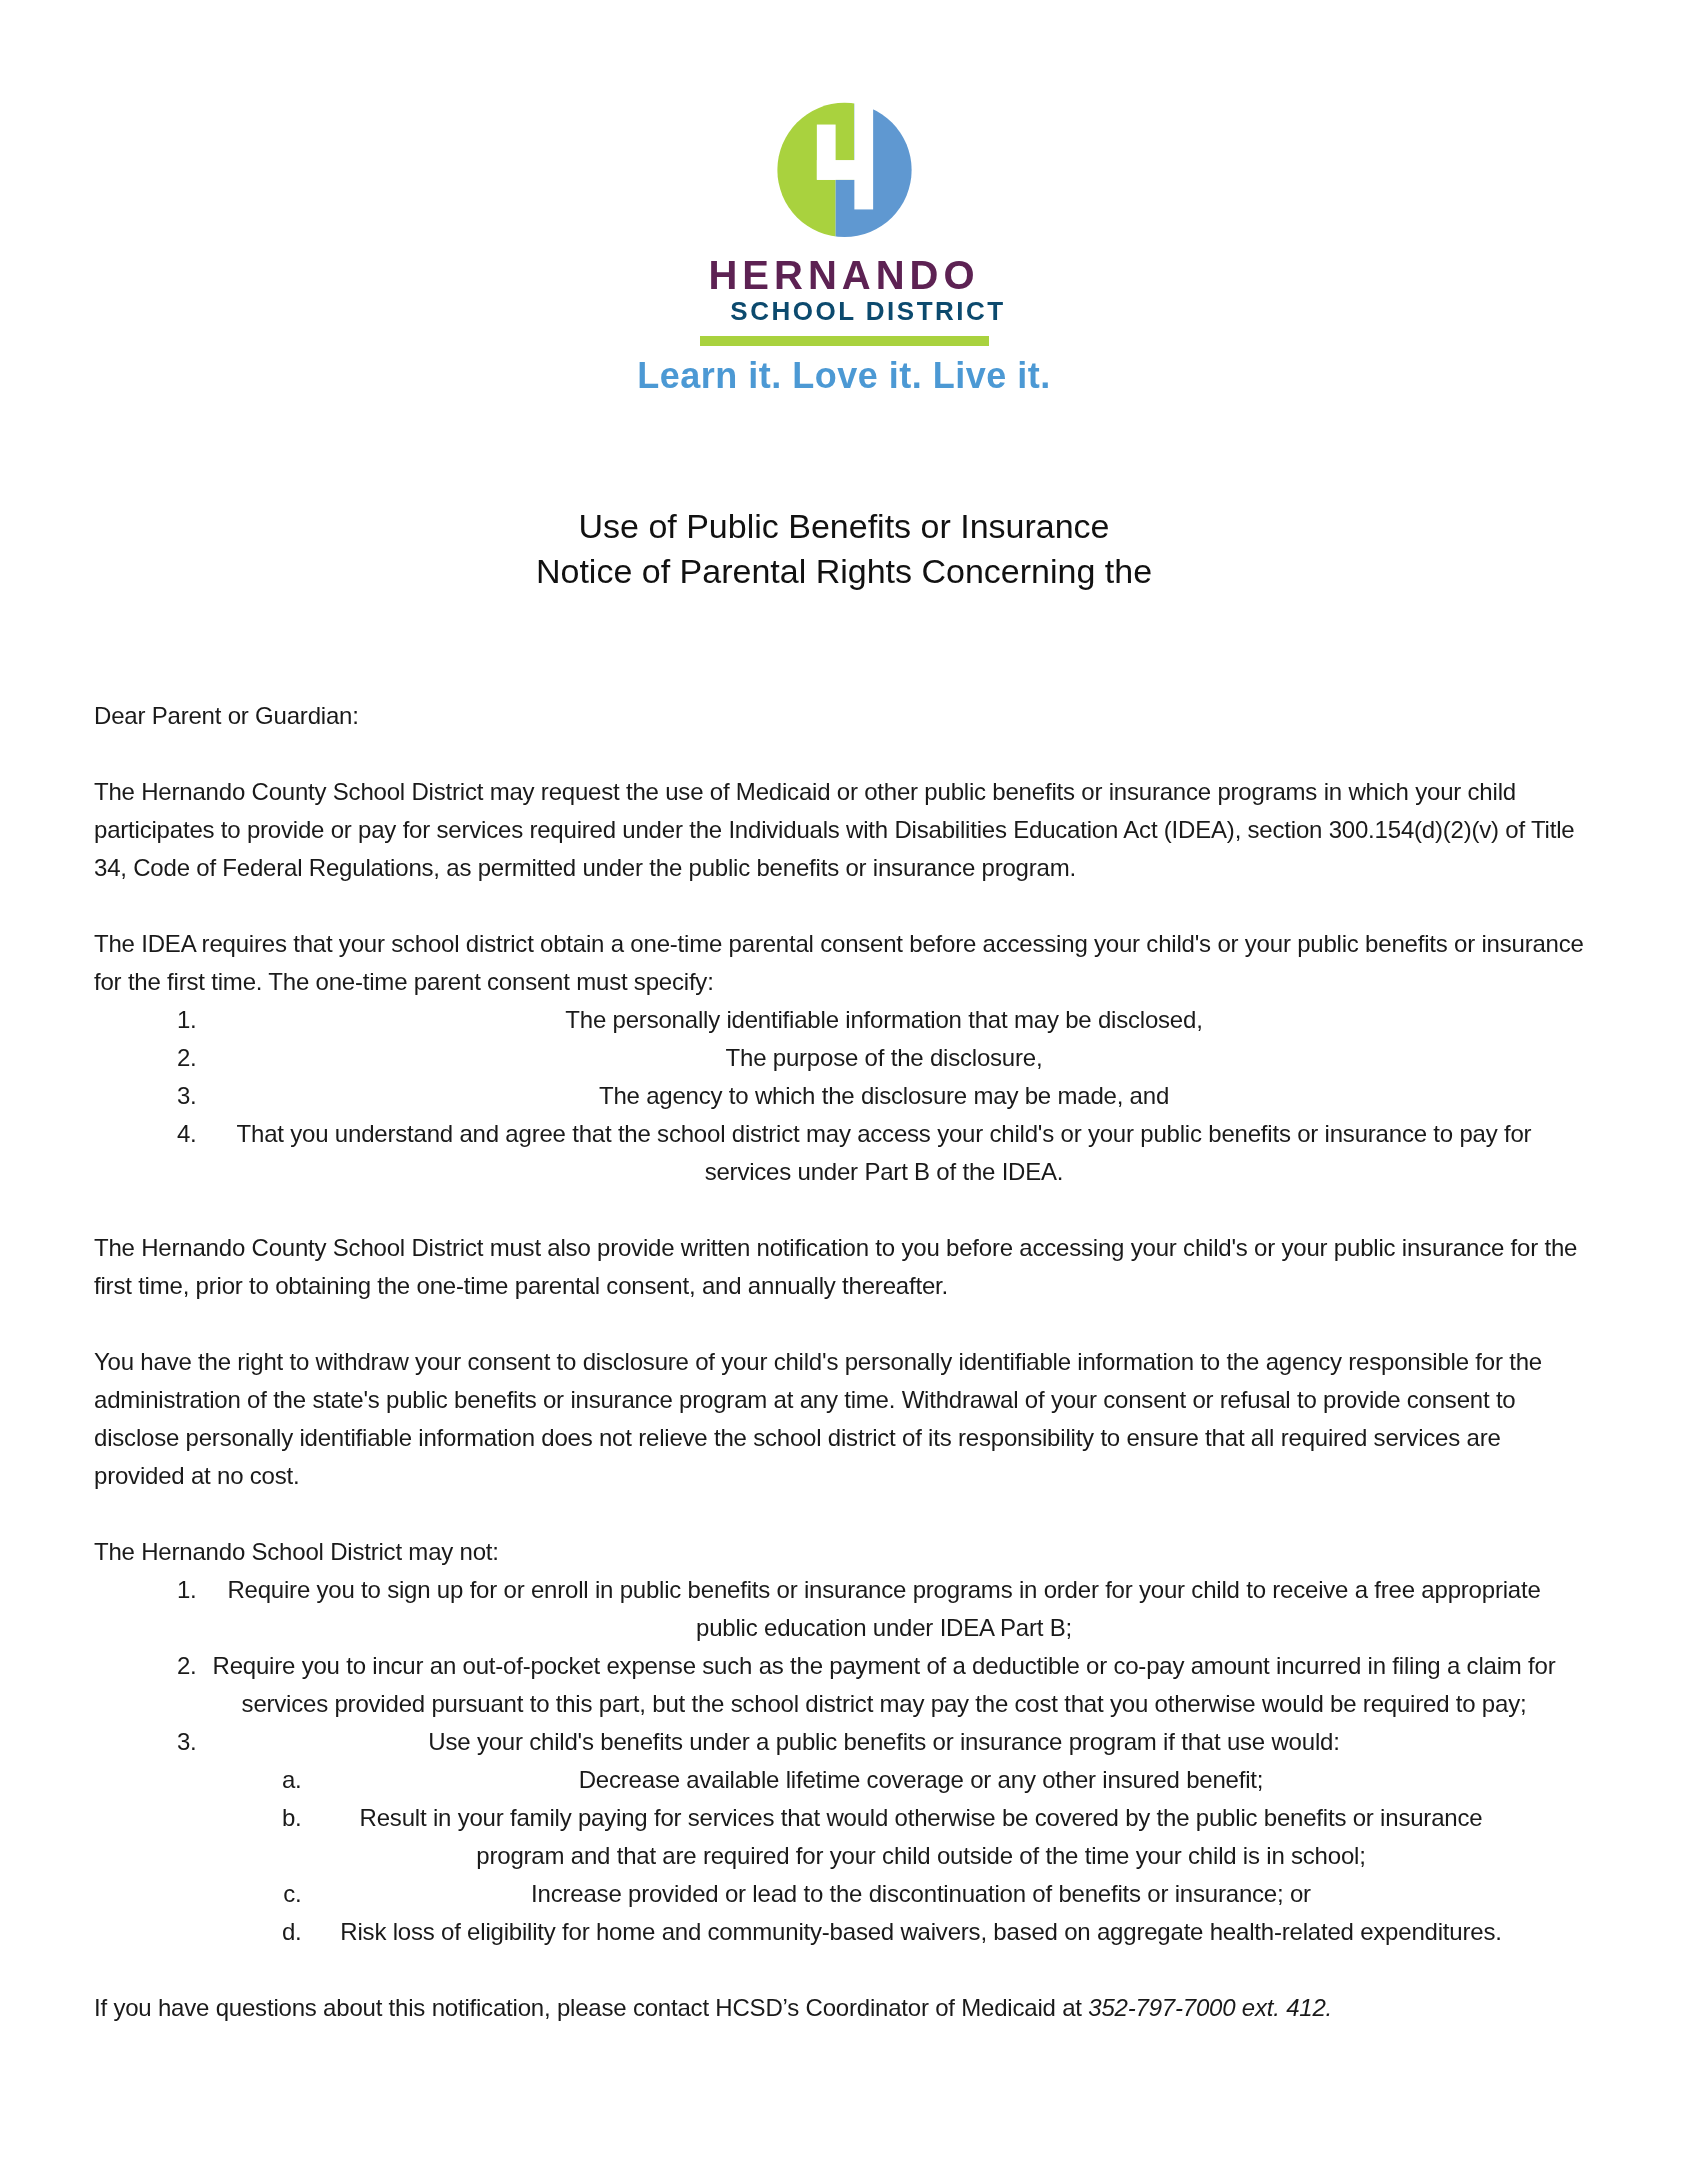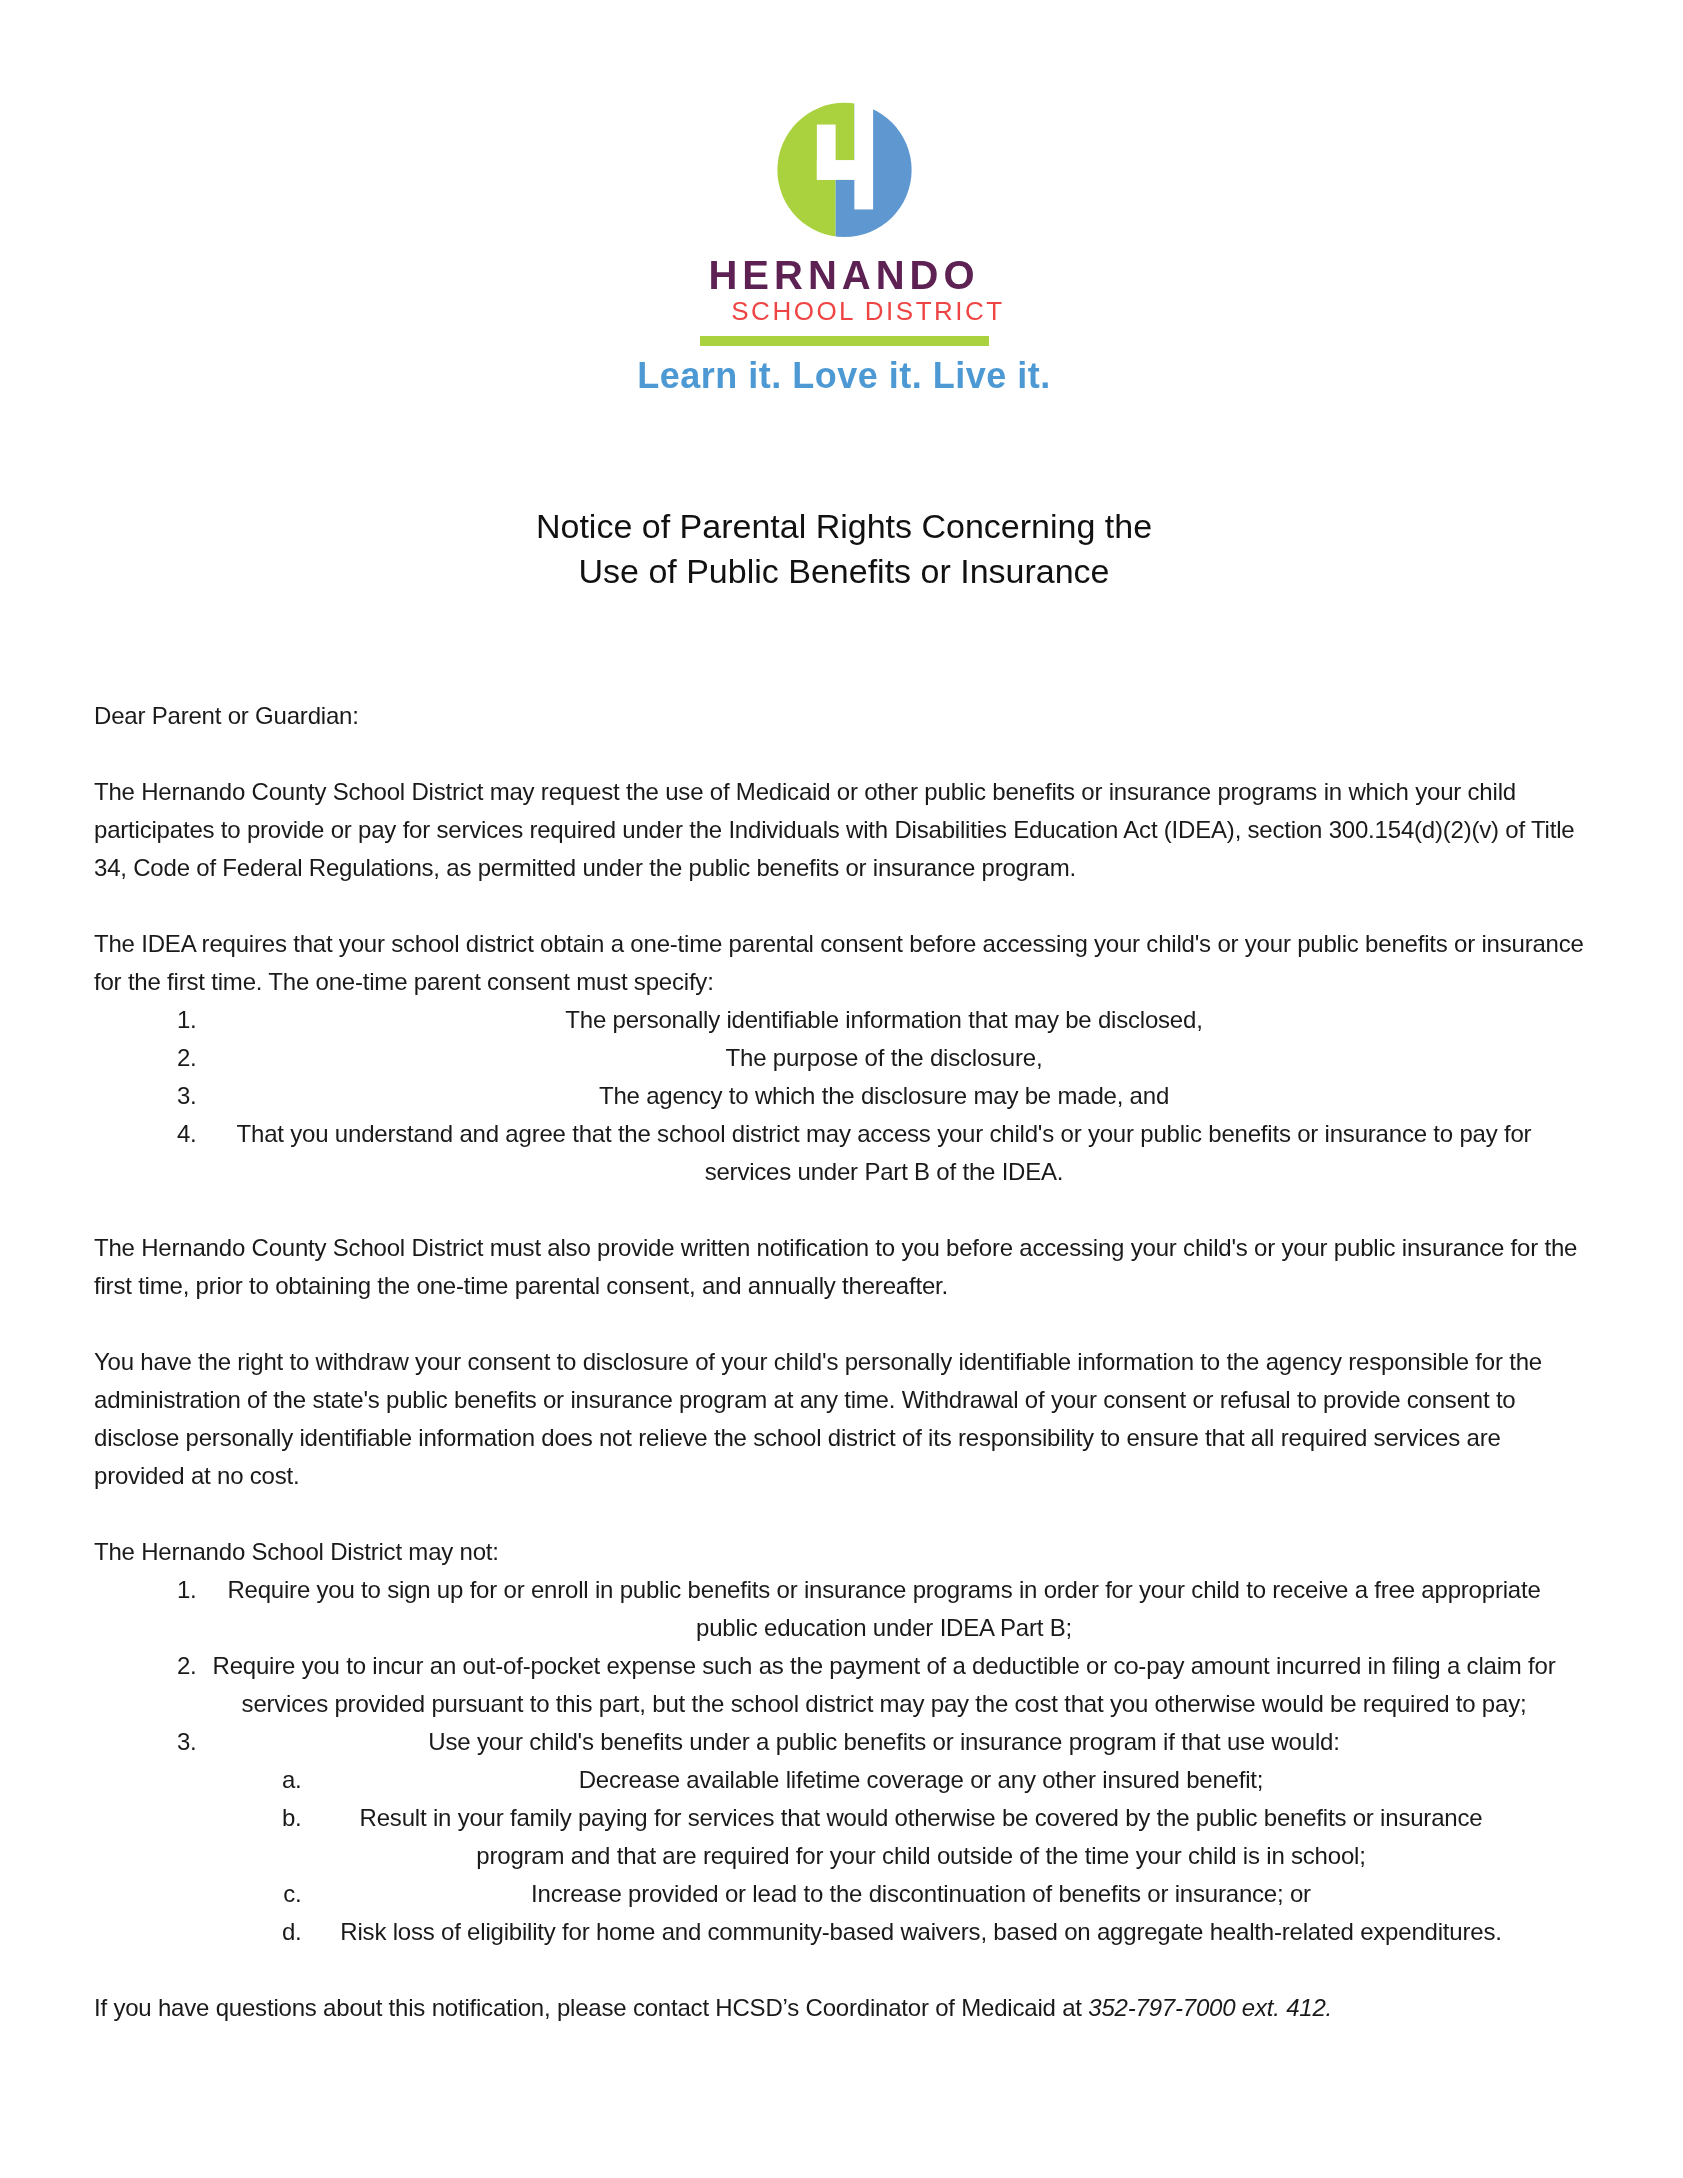--- a/index.html
+++ b/index.html
@@ -11,22 +11,22 @@
   }
 
   
   .logo-block { display: flex; flex-direction: column; align-items: center; }
   .logo-mark { width: 149px; height: 154px; }
   .wordmark-line1 {
     margin-top: 10px; font-size: 40px; font-weight: 700;
     letter-spacing: 5px; color: #5d2253; line-height: 1.1;
   }
   .wordmark-line2 {
-    font-size: 26px; font-weight: 400; letter-spacing: 2.5px;
-    color: #ef4444; line-height: 1.15; margin-left: 48px;
+    font-size: 26px; font-weight: 700; letter-spacing: 2.5px;
+    color: #0c4a6e; line-height: 1.15; margin-left: 48px;
   }
   .logo-bar { width: 289px; height: 10px; margin-top: 9px; background: #a9d23e; }
   .tagline {
     margin-top: 9px; font-size: 36px; font-weight: 700; color: #4c99d4;
     letter-spacing: 0.5px;
   }
 
   
   .doc-title {
     margin-top: 107px; text-align: center;
@@ -66,22 +66,22 @@
         <rect x="85" y="2" width="19" height="120" fill="#ffffff"></rect>
       </g>
     </svg>
     <div class="wordmark-line1">HERNANDO</div>
     <div class="wordmark-line2">SCHOOL DISTRICT</div>
     <div class="logo-bar"></div>
     <div class="tagline">Learn it. Love it. Live it.</div>
   </div>
 
   <div class="doc-title">
+    <div>Use of Public Benefits or Insurance</div>
     <div>Notice of Parental Rights Concerning the</div>
-    <div>Use of Public Benefits or Insurance</div>
   </div>
 
   <div class="body-text">
 
     <div class="para first">Dear Parent or Guardian:</div>
 
     <div class="para">The Hernando County School District may request the use of Medicaid or other public benefits or insurance programs in which your child participates to provide or pay for services required under the Individuals with Disabilities Education Act (IDEA), section 300.154(d)(2)(v) of Title 34, Code of Federal Regulations, as permitted under the public benefits or insurance program.</div>
 
     <div class="para">The IDEA requires that your school district obtain a one-time parental consent before accessing your child's or your public benefits or insurance for the first time. The one-time parent consent must specify:</div>
 

